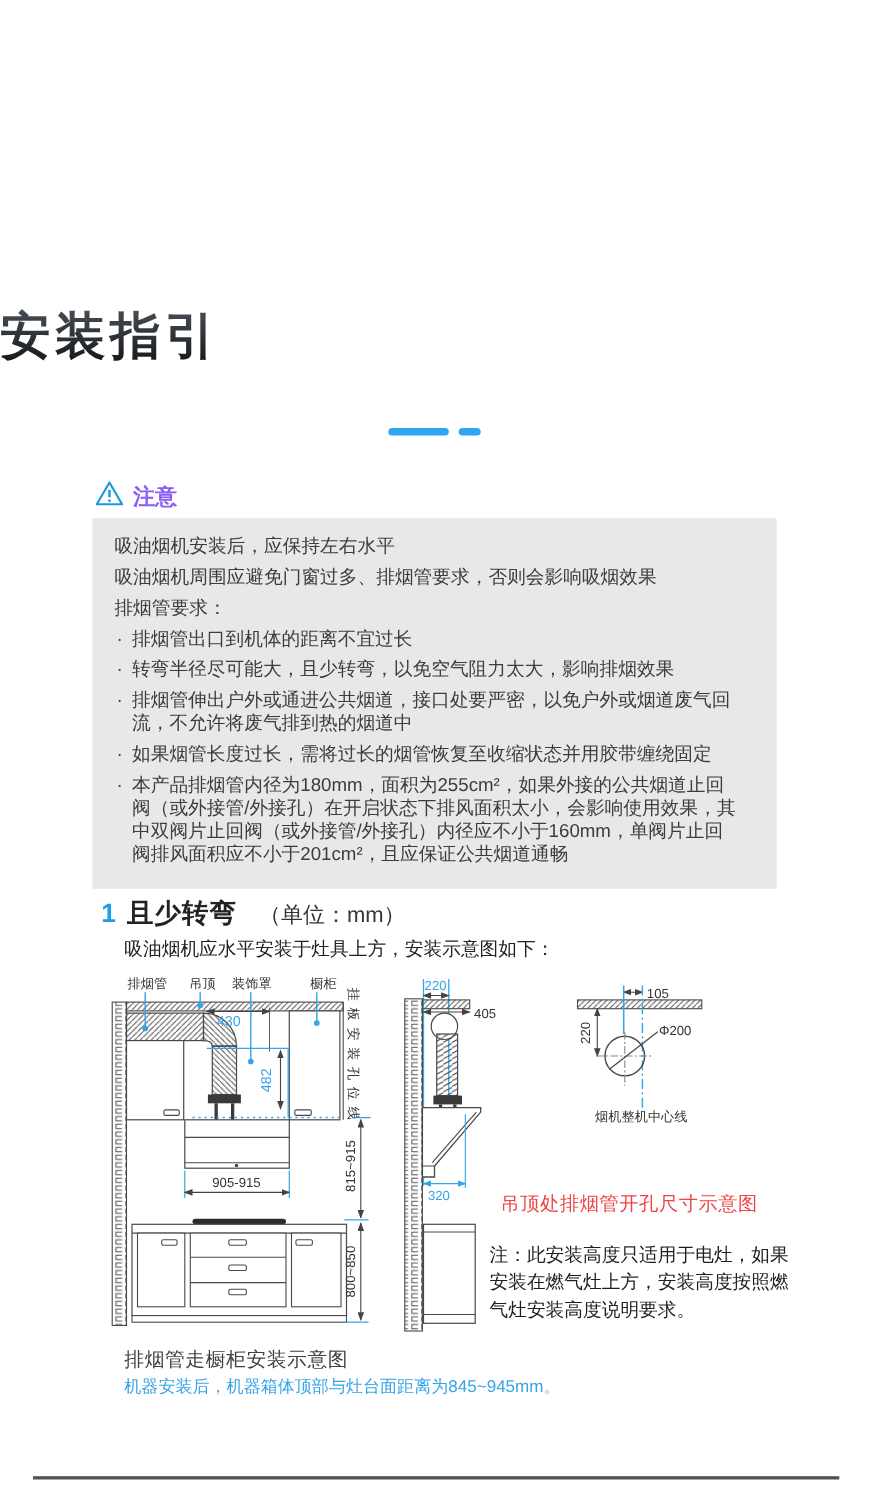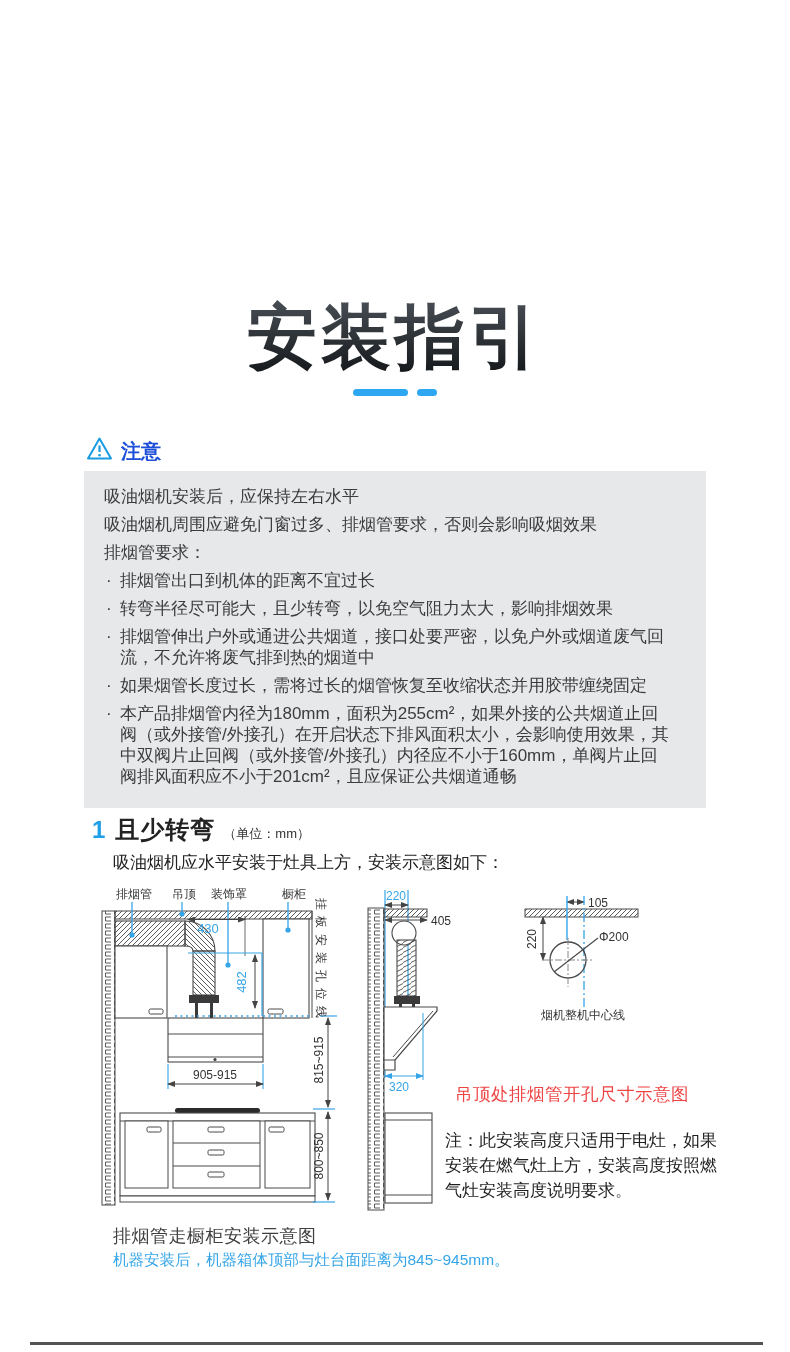--- a/index.html
+++ b/index.html
@@ -1,41 +1,41 @@
 <!DOCTYPE html>
 <html><head>
 <meta charset="utf-8">
 <style>
   html,body{margin:0;padding:0;}
   body{width:790px;height:1352px;background:#ffffff;position:relative;overflow:hidden;
        font-family:"Liberation Sans","DejaVu Sans",sans-serif;color:#333;}
   .abs{position:absolute;}
 
   
-  .main-title{top:244px;left:0;width:790px;text-align:center;font-size:70px;font-weight:800;
+  .main-title{top:244px;left:0;width:790px;font-size:46px;font-weight:800;
     letter-spacing:4px;background:linear-gradient(180deg,#4d545b 0%,#14171a 90%);
     -webkit-background-clip:text;background-clip:text;color:transparent;}
   .dash-wrap{top:389px;left:0;width:790px;display:flex;justify-content:center;gap:9px;}
   .dash{height:7px;border-radius:4px;background:#2ea7f2;}
   .dash-long{width:55px;}.dash-short{width:20px;}
 
   
   .notice-head{top:436px;left:86px;display:flex;align-items:center;gap:8px;
-    color:#1d4ed8;font-size:20px;font-weight:bold;}
+    color:#8b5cf6;font-size:20px;font-weight:bold;}
   .notice-box{top:471px;left:84px;width:622px;box-sizing:border-box;background:#e6e8ea;
     padding:15px 32px 14px 20px;font-size:17px;line-height:21px;color:#3c3c3c;}
   .notice-box p{margin:0 0 7px 0;}
   .notice-box p.bullet{padding-left:16px;position:relative;}
   .bullet-mark{position:absolute;left:2px;top:0;}
 
   
   .sec-head{top:814px;left:92px;display:flex;align-items:baseline;}
   .sec-num{color:#1f9fe8;font-size:24px;font-weight:bold;margin-right:10px;}
   .sec-title{font-size:24px;font-weight:bold;color:#222;letter-spacing:1px;}
-  .sec-unit{font-size:13px;font-weight:normal;color:#333;margin-left:8px;}
+  .sec-unit{font-size:20px;font-weight:normal;color:#333;margin-left:20px;}
   .sec-intro{top:851px;left:113px;font-size:17px;color:#222;}
 
   
   .cap-right{top:1082px;left:455px;width:260px;font-size:17.5px;color:#ef4444;letter-spacing:0.5px;}
   .note-right{top:1128px;left:445px;width:274px;font-size:17px;line-height:25px;color:#1f1f1f;}
   .cap-bottom{top:1224px;left:113px;font-size:18px;color:#404040;letter-spacing:0.5px;text-align:center;}
   .cap-bottom-blue{top:1250px;left:113px;font-size:15.5px;color:#36a5e8;}
 
   .footer-line{top:1342px;left:30px;width:733px;height:3px;background:#535353;}
 

